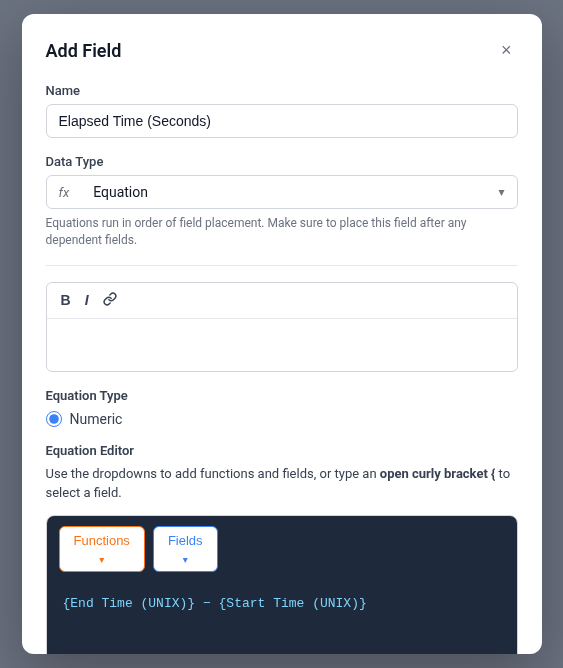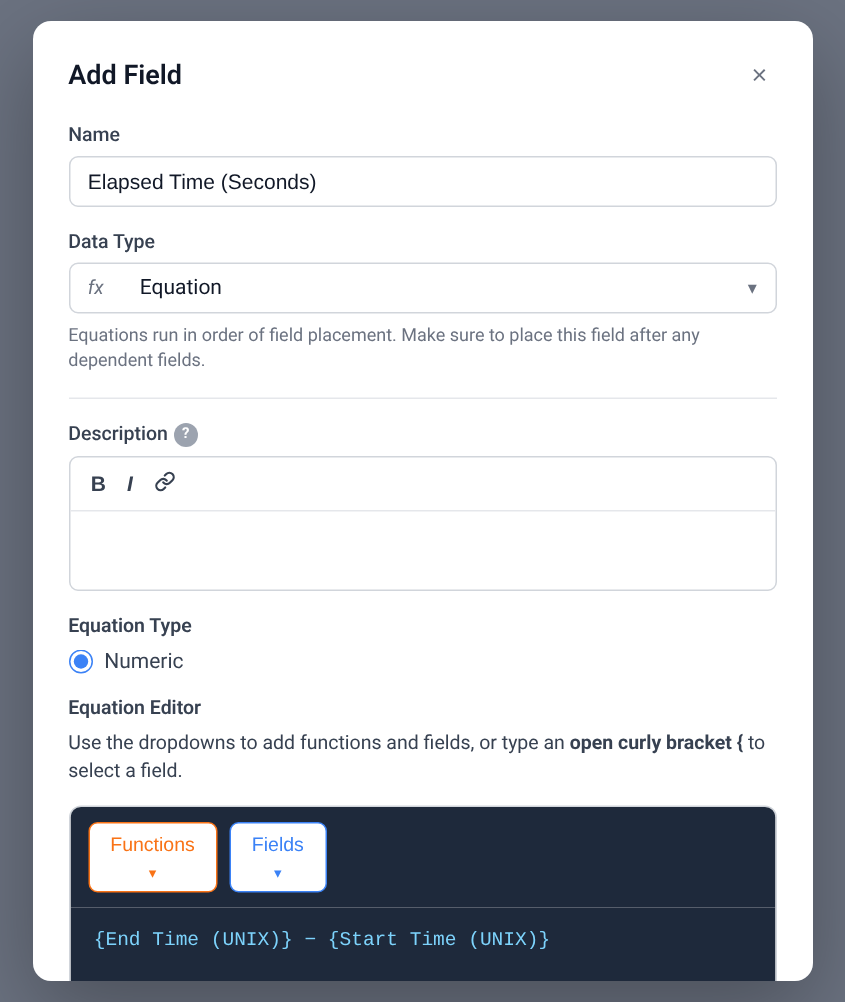--- a/index.html
+++ b/index.html
@@ -299,24 +299,20 @@
           <span>Equation</span>
         </div>
         <span class="chevron-icon">▾</span>
       </div>
       <div class="hint-text">Equations run in order of field placement. Make sure to place this field after any dependent fields.</div>
     </div>
 
     <hr class="divider">
 
     <div class="field-group">
-      <div class="field-label">
-        <span>Description</span>
-        <span class="help-icon">?</span>
-      </div>
       <div class="description-toolbar">
         <div class="toolbar-buttons">
           <button class="toolbar-btn">B</button>
           <button class="toolbar-btn" style="font-style:italic;">I</button>
           <button class="toolbar-btn">
             <svg width="14" height="14" viewBox="0 0 24 24" fill="none" stroke="#374151" stroke-width="2.5" stroke-linecap="round" stroke-linejoin="round">
               <path d="M10 13a5 5 0 007.54.54l3-3a5 5 0 00-7.07-7.07l-1.72 1.71"></path>
               <path d="M14 11a5 5 0 00-7.54-.54l-3 3a5 5 0 007.07 7.07l1.71-1.71"></path>
             </svg>
           </button>

